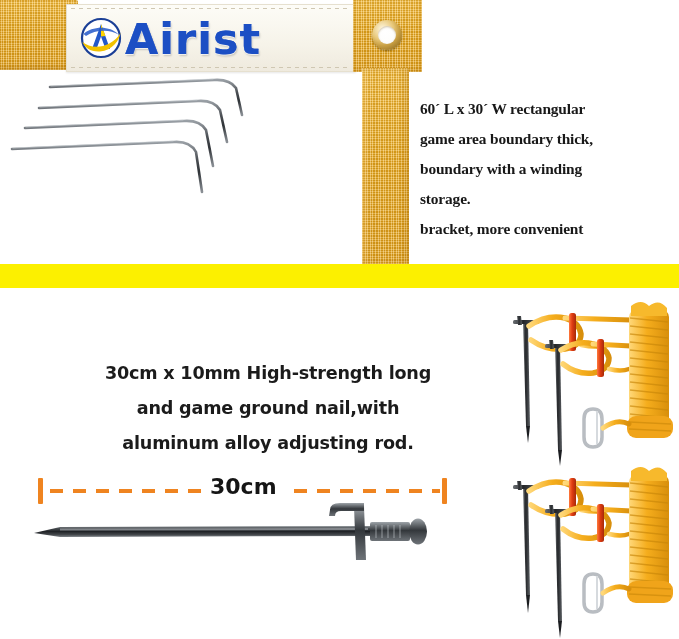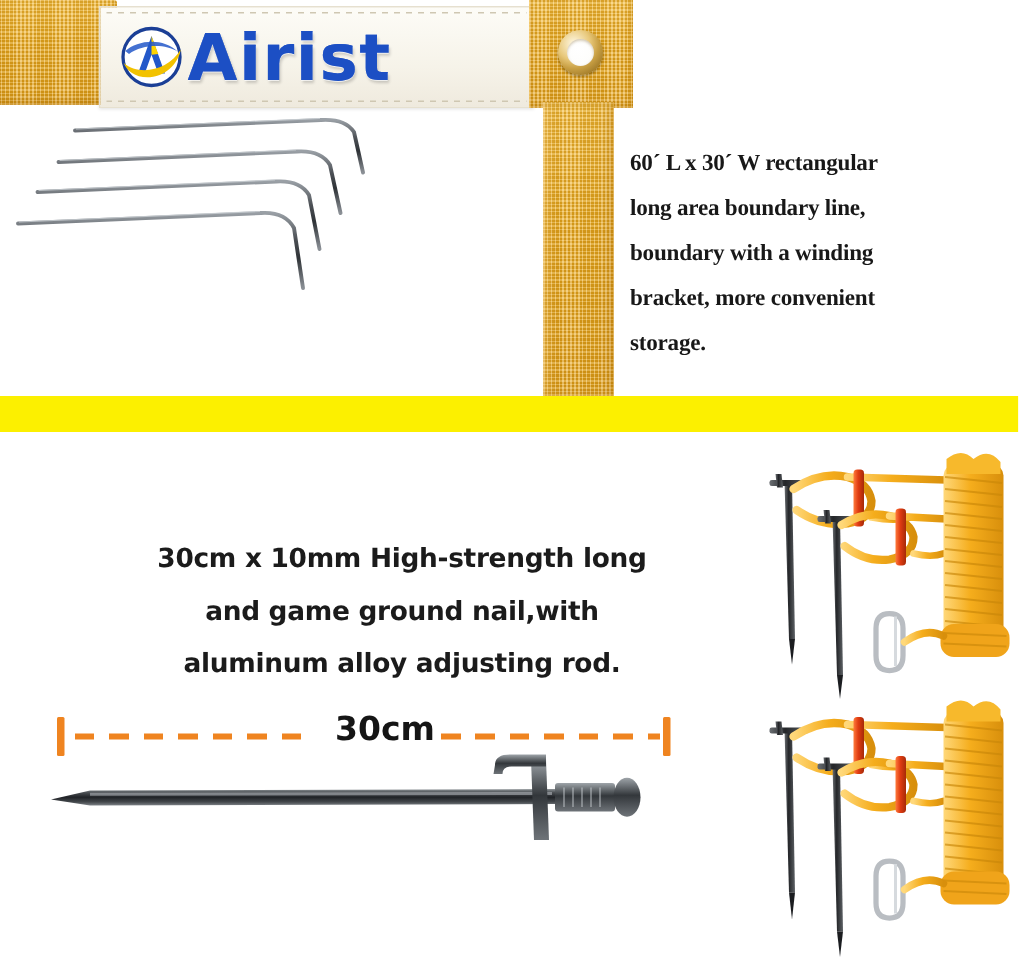--- a/index.html
+++ b/index.html
@@ -106,21 +106,21 @@
   
   #dimension-ruler{position:absolute;left:38px;top:186px;width:410px;height:34px;}
   .dim-cap{
     position:absolute;top:4px;width:5px;height:26px;background:#ef8420;border-radius:1px;
   }
   .dim-dash{
     position:absolute;top:15px;height:4px;
     background:repeating-linear-gradient(90deg,#ef8420 0 13px, rgba(0,0,0,0) 13px 23px);
   }
   #dim-label{
-    position:absolute;left:172px;top:0px;width:80px;text-align:right;
+    position:absolute;left:172px;top:0px;width:80px;text-align:left;
     font-family:"DejaVu Sans", sans-serif;font-weight:700;font-size:22px;color:#151515;
   }
 
   
   #ground-nail{position:absolute;left:30px;top:212px;width:420px;height:70px;}
 
   
   #photo-assembly-1{position:absolute;left:497px;top:10px;width:182px;height:170px;}
   #photo-assembly-2{position:absolute;left:497px;top:175px;width:182px;height:176px;}
 
@@ -174,24 +174,24 @@
           <path d="M45 16 L207 9"></path>
           <path d="M34 37 L191 30"></path>
           <path d="M20 57 L177 50"></path>
           <path d="M7 78 L167 71"></path>
         </g>
       </svg>
     </div>
 
     <div id="desc-top">
       <div>60´ L x 30´ W rectangular</div>
-      <div>long area boundary line,</div>
+      <div>game area boundary thick,</div>
       <div>boundary with a winding</div>
+      <div> storage.</div>
       <div>bracket, more convenient</div>
-      <div> storage.</div>
     </div>
   </div>
 
   <div id="divider-yellow"></div>
 
   <div id="panel-bottom">
 
     <div id="desc-bottom">
       <div>30cm x 10mm High-strength long</div>
       <div>and game ground nail,with</div>

